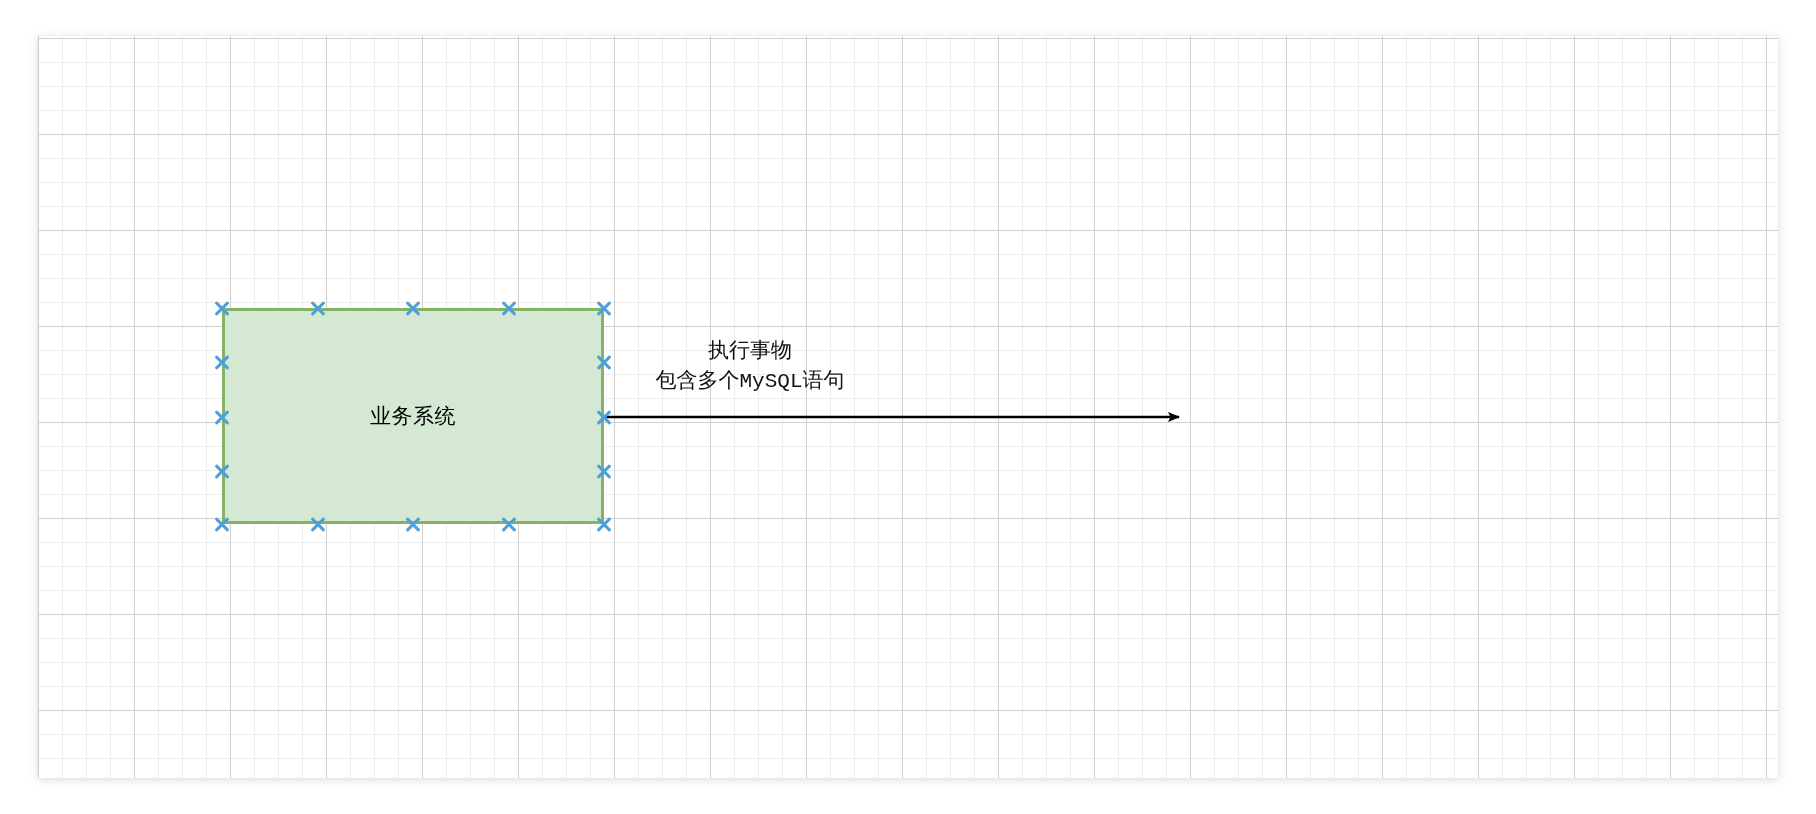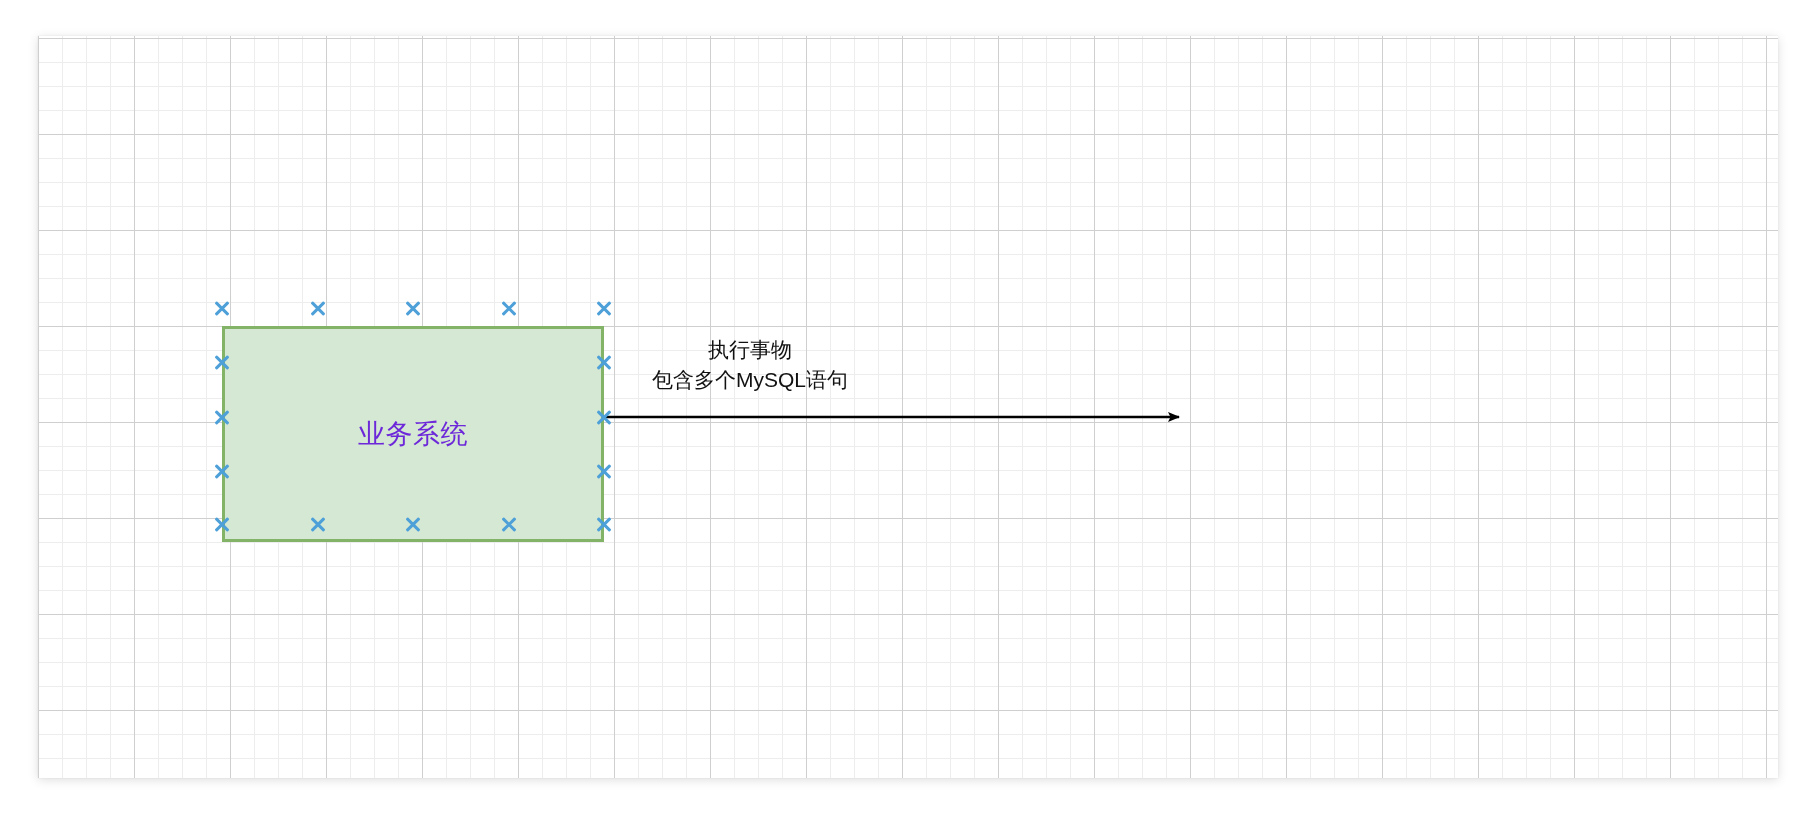--- a/index.html
+++ b/index.html
@@ -43,25 +43,24 @@
     background-position: 0 2px, 0 2px, 0 2px, 0 2px;
   }
 
   
   .node {
     position: absolute;
     box-sizing: border-box;
     display: flex;
     align-items: center;
     justify-content: center;
-    font-size: 27px;
-    color: #6d28d9;
+    font-size: 21px;
+    color: #000000;
     letter-spacing: 0.5px;
     white-space: nowrap;
-    margin-top: 18px;
   }
 
   #node-business {
     left: 184px;
     top: 272px;
     width: 382px;
     height: 216px;
     background: #d5e8d4;
     border: 3px solid #82b366;
   }
@@ -107,21 +106,21 @@
 
   .edge-label {
     position: absolute;
     font-size: 21px;
     color: #111111;
     white-space: nowrap;
     text-align: center;
     transform: translateX(-50%);
   }
   #edge-label-top    { left: 712px; top: 300px; }
-  #edge-label-bottom { left: 712px; top: 330px; }
+  #edge-label-bottom { left: 712px; top: 330px; font-family: Liberation Mono, monospace; }
 </style>
 </head>
 <body>
 
 <div id="stage">
   <div id="canvas">
 
     <div id="grid"></div>
 
     <svg id="edge-layer" viewBox="0 0 1740 742" width="1740" height="742" xmlns="http://www.w3.org/2000/svg">

